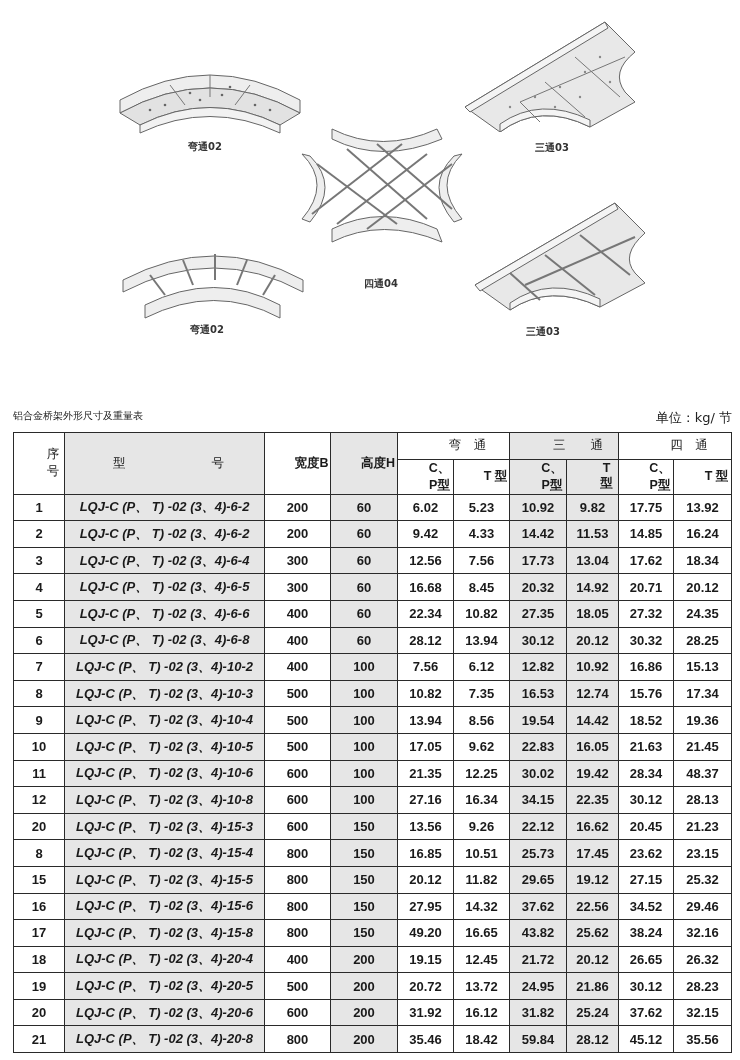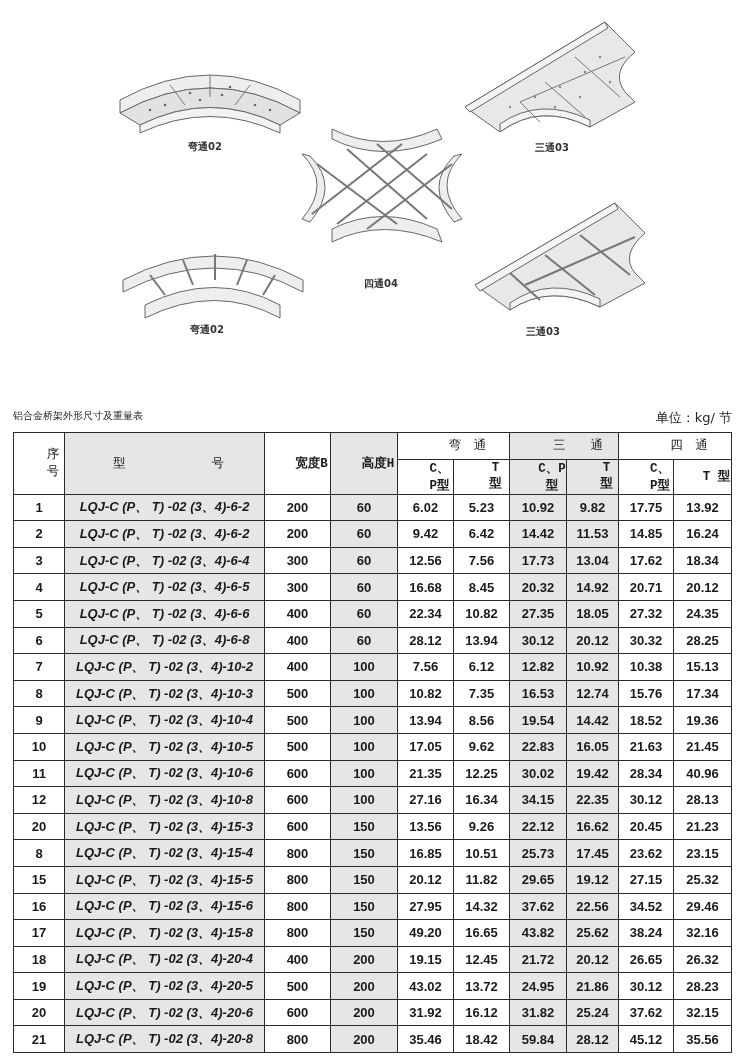--- a/index.html
+++ b/index.html
@@ -4,21 +4,21 @@
 <style>
   html, body { margin:0; padding:0; background:#fff; }
   body { width:740px; height:1060px; position:relative; overflow:hidden; font-family:"Liberation Sans", "DejaVu Sans", sans-serif; color:#222; }
   .figure { position:absolute; }
   .fig-label { position:absolute; font-size:10px; color:#333; white-space:nowrap; font-family:"DejaVu Sans", sans-serif;font-weight:bold; }
   .table-title { position:absolute; left:13px; top:409px; font-size:10px; color:#222; font-family:Liberation Sans, sans-serif; }
   .unit { position:absolute; right:8px; top:409px; font-size:13px; color:#222; font-family:"DejaVu Sans", sans-serif; }
   table.spec { position:absolute; left:13px; top:432px; border-collapse:collapse; table-layout:fixed; width:718px; }
   table.spec td, table.spec th { border:1.5px solid #2a2a2a; text-align:center; font-size:13px; font-weight:bold; padding:0; height:25.6px; color:#1a1a1a; }
   table.spec th { font-weight:normal; font-family:"DejaVu Sans", sans-serif; font-size:12.5px;padding-left:28px; }
-  table.spec th.b { font-weight:bold; font-family:Liberation Mono, monospace; }
+  table.spec th.b { font-weight:bold; font-family:Liberation Sans, sans-serif; }
   .shade { background:#e6e6e6; }
   td.model { text-align:left; padding-left:8px;font-style:italic; }
   td.num { text-align:left; padding-left:10px; }
 </style>
 </head>
 <body>
 
 <svg class="figure" style="left:110px;top:55px" width="200" height="80" viewBox="0 0 200 80">
   <path d="M10 45 Q100 -5 190 45 L190 58 Q100 8 10 58 Z" fill="#eee" stroke="#666" stroke-width="1"></path>
   <path d="M10 58 Q100 8 190 58 L170 70 Q100 35 30 70 Z" fill="#e2e2e2" stroke="#666" stroke-width="1"></path>
@@ -151,21 +151,21 @@
         <td class="shade num">9.82</td>
         <td>17.75</td>
         <td class="num">13.92</td>
       </tr>
       <tr>
         <td>2</td>
         <td class="shade model">LQJ-C (P、 T) -02 (3、4)-6-2</td>
         <td>200</td>
         <td class="shade">60</td>
         <td class="num">9.42</td>
-        <td class="num">6.42</td>
+        <td class="num">4.33</td>
         <td class="shade">14.42</td>
         <td class="shade num">11.53</td>
         <td>14.85</td>
         <td class="num">16.24</td>
       </tr>
       <tr>
         <td>3</td>
         <td class="shade model">LQJ-C (P、 T) -02 (3、4)-6-4</td>
         <td>300</td>
         <td class="shade">60</td>
@@ -214,21 +214,21 @@
       </tr>
       <tr>
         <td>7</td>
         <td class="shade model">LQJ-C (P、 T) -02 (3、4)-10-2</td>
         <td>400</td>
         <td class="shade">100</td>
         <td class="num">7.56</td>
         <td class="num">6.12</td>
         <td class="shade">12.82</td>
         <td class="shade num">10.92</td>
-        <td>10.38</td>
+        <td>16.86</td>
         <td class="num">15.13</td>
       </tr>
       <tr>
         <td>8</td>
         <td class="shade model">LQJ-C (P、 T) -02 (3、4)-10-3</td>
         <td>500</td>
         <td class="shade">100</td>
         <td class="num">10.82</td>
         <td class="num">7.35</td>
         <td class="shade">16.53</td>
@@ -263,21 +263,21 @@
       <tr>
         <td>11</td>
         <td class="shade model">LQJ-C (P、 T) -02 (3、4)-10-6</td>
         <td>600</td>
         <td class="shade">100</td>
         <td class="num">21.35</td>
         <td class="num">12.25</td>
         <td class="shade">30.02</td>
         <td class="shade num">19.42</td>
         <td>28.34</td>
-        <td class="num">40.96</td>
+        <td class="num">48.37</td>
       </tr>
       <tr>
         <td>12</td>
         <td class="shade model">LQJ-C (P、 T) -02 (3、4)-10-8</td>
         <td>600</td>
         <td class="shade">100</td>
         <td class="num">27.16</td>
         <td class="num">16.34</td>
         <td class="shade">34.15</td>
         <td class="shade num">22.35</td>
@@ -354,21 +354,21 @@
         <td class="shade">21.72</td>
         <td class="shade num">20.12</td>
         <td>26.65</td>
         <td class="num">26.32</td>
       </tr>
       <tr>
         <td>19</td>
         <td class="shade model">LQJ-C (P、 T) -02 (3、4)-20-5</td>
         <td>500</td>
         <td class="shade">200</td>
-        <td class="num">43.02</td>
+        <td class="num">20.72</td>
         <td class="num">13.72</td>
         <td class="shade">24.95</td>
         <td class="shade num">21.86</td>
         <td>30.12</td>
         <td class="num">28.23</td>
       </tr>
       <tr>
         <td>20</td>
         <td class="shade model">LQJ-C (P、 T) -02 (3、4)-20-6</td>
         <td>600</td>

